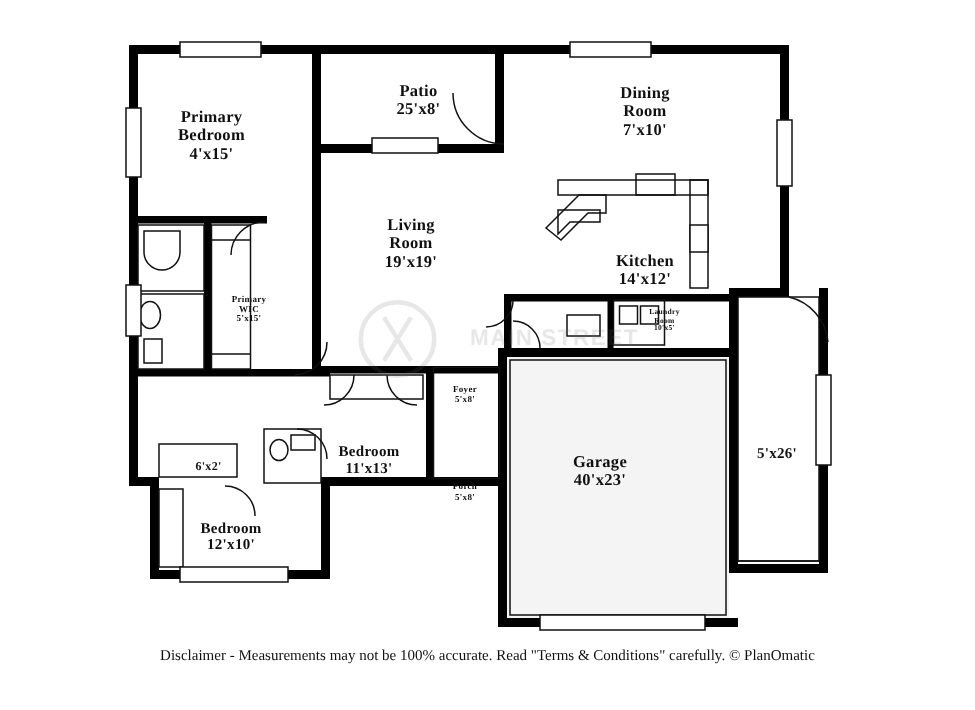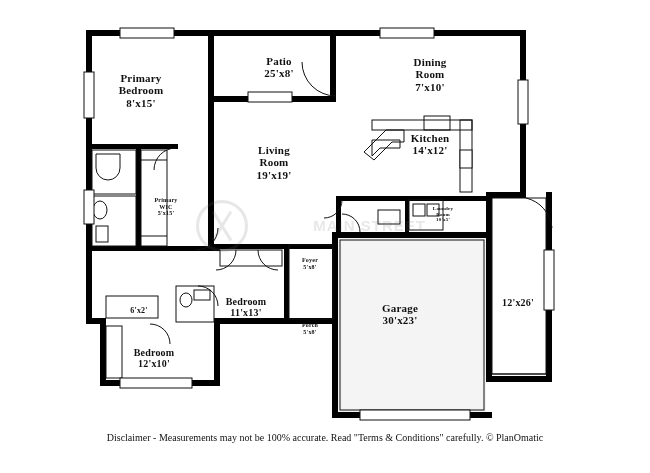--- a/index.html
+++ b/index.html
@@ -47,21 +47,21 @@
     color: #111111;
   }
   .watermark {
     position: absolute;
     left: 196px;
     top: 196px;
     width: 230px;
     height: 60px;
     display: flex;
     align-items: center;
-    justify-content: space-between;
+    justify-content: flex-end;
     gap: 22px;
     opacity: 0.16;
     pointer-events: none;
   }
   .wm-circle {
     width: 46px;
     height: 46px;
     border: 3px solid #6e6e6e;
     border-radius: 50%;
     position: relative;
@@ -213,47 +213,47 @@
     <rect x="84" y="190" width="10" height="34" fill="#ffffff" stroke="#111111" stroke-width="1"></rect>
     <rect x="120" y="378" width="72" height="10" fill="#ffffff" stroke="#111111" stroke-width="1"></rect>
     <rect x="360" y="410" width="110" height="10" fill="#ffffff" stroke="#111111" stroke-width="1"></rect>
     <rect x="544" y="250" width="10" height="60" fill="#ffffff" stroke="#111111" stroke-width="1"></rect>
   </g>
 </svg>
 
 <div>
   <div class="room-label rl-lg" style="left:86px;top:72px;width:110px;">Primary
 Bedroom
-8'x15'</div>
+4'x15'</div>
   <div class="room-label rl-lg" style="left:232px;top:55px;width:94px;">Patio
 25'x8'</div>
   <div class="room-label rl-lg" style="left:385px;top:56px;width:90px;">Dining
 Room
 7'x10'</div>
   <div class="room-label rl-lg" style="left:226px;top:144px;width:96px;">Living
 Room
 19'x19'</div>
-  <div class="room-label rl-lg" style="left:390px;top:132px;width:80px;">Kitchen
+  <div class="room-label rl-lg" style="left:390px;top:168px;width:80px;">Kitchen
 14'x12'</div>
   <div class="room-label rl-xs" style="left:145px;top:197px;width:42px;">Primary
 WIC
 5'x15'</div>
   <div class="room-label rl-xxs" style="left:423px;top:206px;width:40px;">Laundry
 Room
 10'x5'</div>
   <div class="room-label rl-xs" style="left:288px;top:257px;width:44px;">Foyer
 5'x8'</div>
   <div class="room-label rl-sm" style="left:120px;top:307px;width:38px;">6'x2'</div>
   <div class="room-label rl-md" style="left:205px;top:296px;width:82px;">Bedroom
 11'x13'</div>
   <div class="room-label rl-xs" style="left:288px;top:322px;width:44px;">Porch
 5'x8'</div>
   <div class="room-label rl-lg" style="left:358px;top:302px;width:84px;">Garage
-30'x23'</div>
-  <div class="room-label rl-md" style="left:490px;top:297px;width:56px;">12'x26'</div>
+40'x23'</div>
+  <div class="room-label rl-md" style="left:490px;top:297px;width:56px;">5'x26'</div>
   <div class="room-label rl-md" style="left:110px;top:347px;width:88px;">Bedroom
 12'x10'</div>
 </div>
 
 <div class="watermark">
   <div class="wm-circle"></div>
   <div class="wm-text">MAIN STREET</div>
 </div>
 
 <div class="disclaimer">Disclaimer - Measurements may not be 100% accurate. Read "Terms &amp; Conditions" carefully. © PlanOmatic</div>

